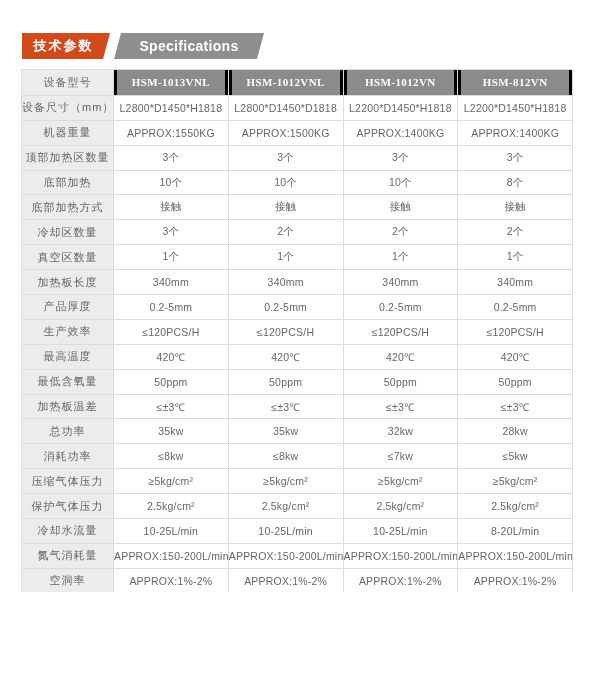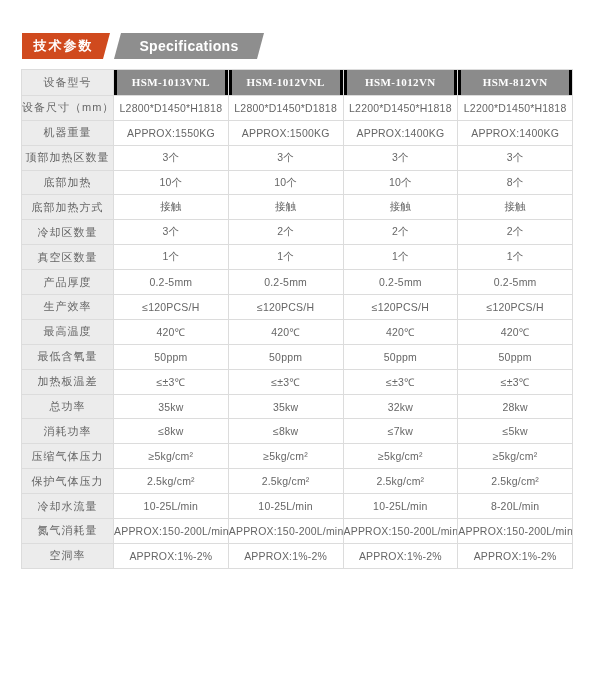--- a/index.html
+++ b/index.html
@@ -143,20 +143,27 @@
   </tr>
 
   <tr>
     <th class="label-cell">真空区数量</th>
     <td>1个</td>
     <td>1个</td>
     <td>1个</td>
     <td>1个</td>
   </tr>
 
+  <tr>
+    <th class="label-cell">加热板长度</th>
+    <td>340mm</td>
+    <td>340mm</td>
+    <td>340mm</td>
+    <td>340mm</td>
+  </tr>
 
 
   <tr>
     <th class="label-cell">产品厚度</th>
     <td>0.2-5mm</td>
     <td>0.2-5mm</td>
     <td>0.2-5mm</td>
     <td>0.2-5mm</td>
   </tr>
 

